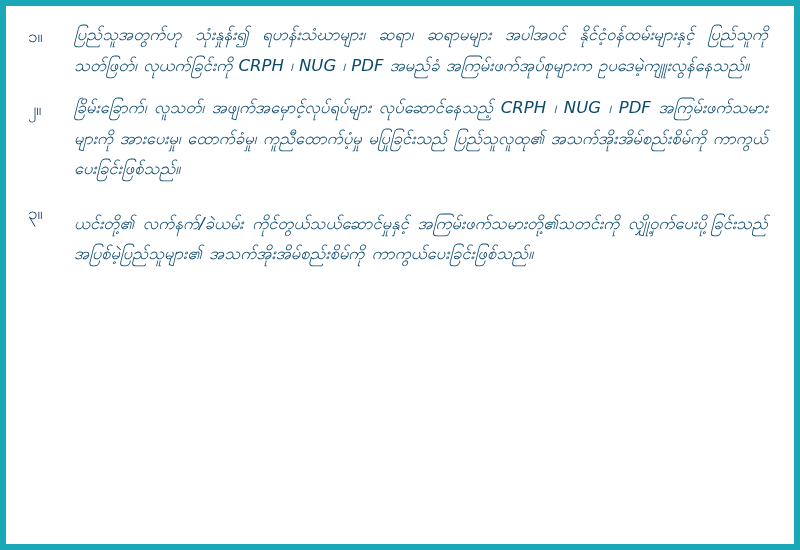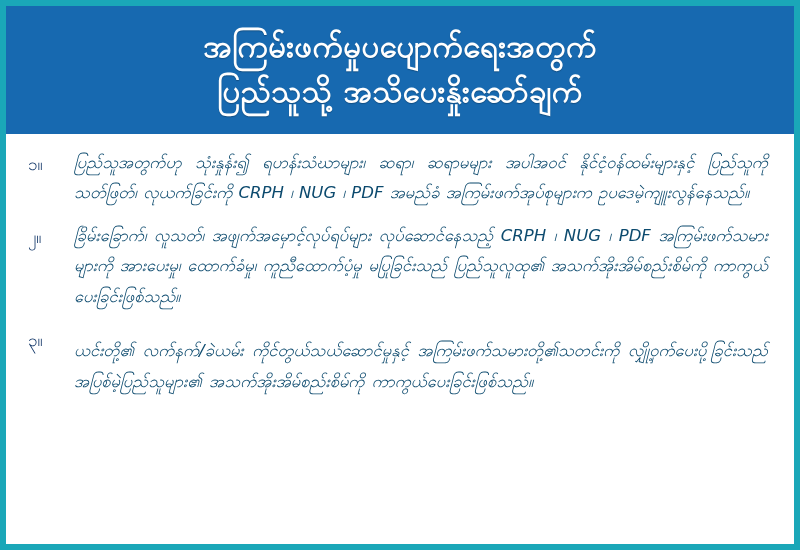--- a/index.html
+++ b/index.html
@@ -68,24 +68,20 @@
   .item-3 .text {
     word-spacing: 2px;
     margin-top: 12px;
   }
 </style>
 </head>
 <body>
 
 <div class="poster">
 
-  <div class="header">
-    <div class="line">အကြမ်းဖက်မှုပပျောက်ရေးအတွက်</div>
-    <div class="line">ပြည်သူသို့ အသိပေးနှိုးဆော်ချက်</div>
-  </div>
 
   <div class="body-area">
 
     <div class="item item-1">
       <div class="num">၁။</div>
       <div class="text">ပြည်သူအတွက်ဟု သုံးနှုန်း၍ ရဟန်းသံဃာများ၊ ဆရာ၊ ဆရာမများ အပါအဝင် နိုင်ငံ့ဝန်ထမ်းများနှင့် ပြည်သူကိုသတ်ဖြတ်၊ လုယက်ခြင်းကို CRPH ၊ NUG ၊ PDF အမည်ခံ အကြမ်းဖက်အုပ်စုများက ဥပဒေမဲ့ကျူးလွန်နေသည်။</div>
     </div>
 
     <div class="item item-2">
       <div class="num">၂။</div>

